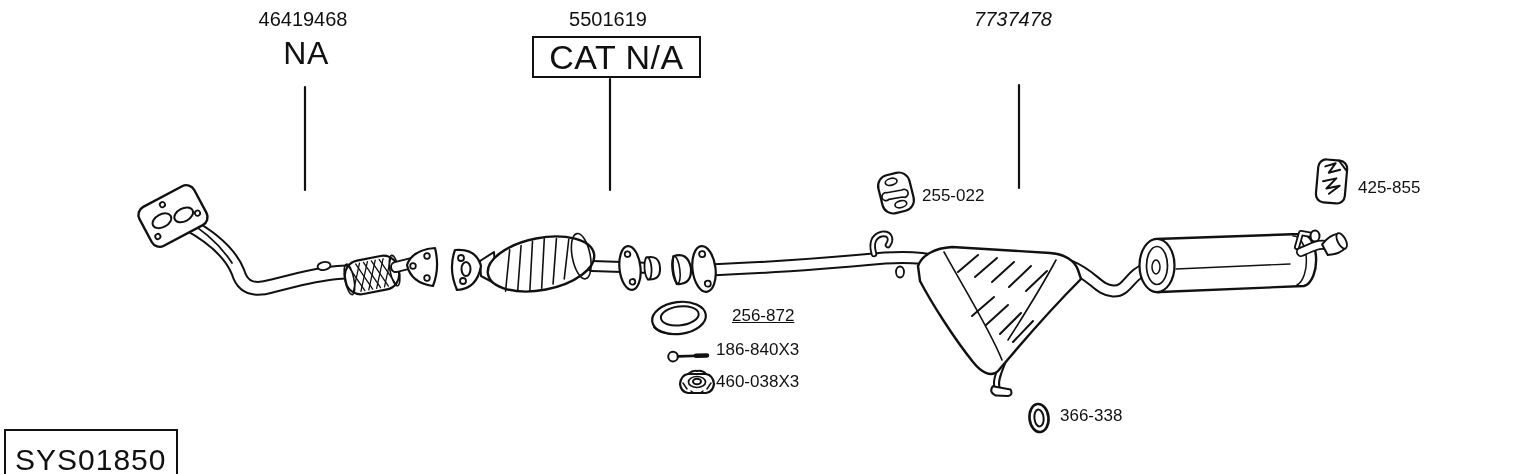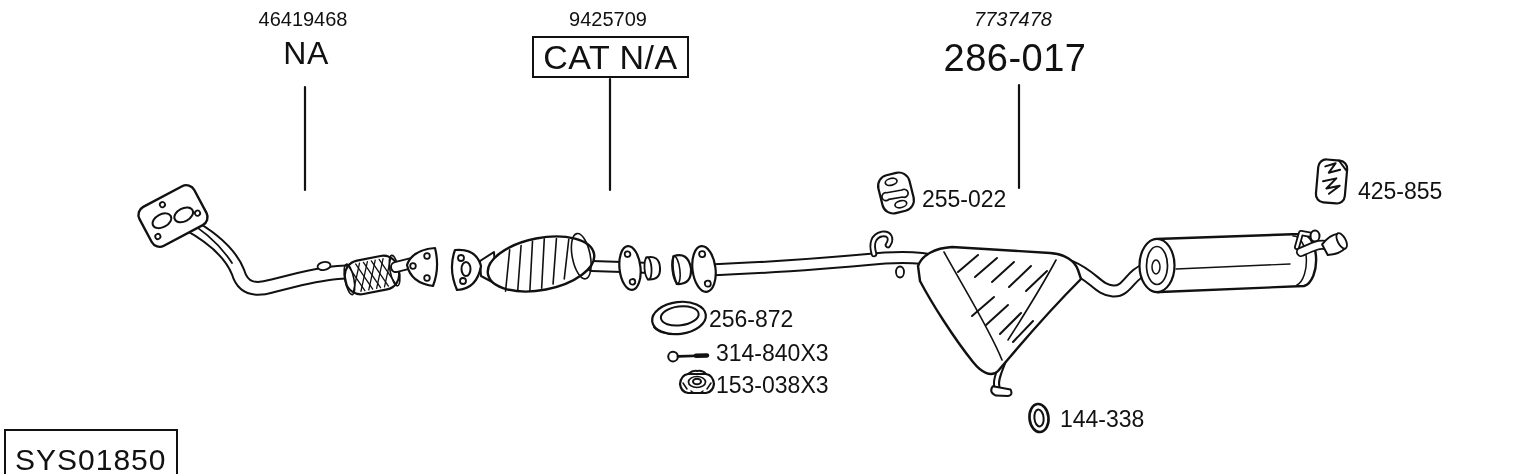--- a/index.html
+++ b/index.html
@@ -5,23 +5,23 @@
   html,body{margin:0;padding:0;background:#fff;}
   .stage{
     position:relative;width:1530px;height:474px;background:#ffffff;
     font-family:"Liberation Sans",sans-serif;color:#111;overflow:hidden;
   }
   .drawing{position:absolute;left:0;top:0;}
   .lbl{position:absolute;white-space:nowrap;line-height:1.1;}
   .num{font-size:20px;}
   .big{font-size:38px;letter-spacing:0.5px;}
   .ctr{transform:translateX(-50%);}
-  .code{font-size:23px;}
+  .code{font-size:17px;}
   .catbox{
-    position:absolute;left:532px;top:36px;width:157px;height:42px;
+    position:absolute;left:532px;top:36px;width:169px;height:42px;
     border:2.5px solid #111;box-sizing:border-box;
     display:flex;align-items:center;justify-content:center;
     font-size:34px;letter-spacing:0.5px;
   }
   .sysbox{
     position:absolute;left:4px;top:429px;
     border:2.5px solid #111;padding:12px 10px 3px 9px;
     font-size:30px;letter-spacing:1px;
   }
 </style>
@@ -213,27 +213,26 @@
 
     <g transform="translate(1039,418) rotate(-6)">
       <ellipse cx="0" cy="0" rx="9.5" ry="14" fill="#fff" stroke="#111" stroke-width="2.6"></ellipse>
       <ellipse cx="0" cy="0" rx="4.6" ry="8.6" stroke="#111" stroke-width="2"></ellipse>
     </g>
   </svg>
 
   <div class="lbl num ctr" style="left:303px;top:8px;">46419468</div>
   <div class="lbl big ctr" style="left:306px;top:36px;font-size:32px;">NA</div>
 
-  <div class="lbl num ctr" style="left:608px;top:8px;">9425709</div>
+  <div class="lbl num ctr" style="left:608px;top:8px;">5501619</div>
   <div class="catbox">CAT N/A</div>
 
   <div class="lbl num ctr" style="left:1013px;top:8px;font-style:italic;">7737478</div>
-  <div class="lbl big ctr" style="left:1015px;top:38px;">286-017</div>
 
   <div class="lbl code" style="left:922px;top:187px;">255-022</div>
   <div class="lbl code" style="left:1358px;top:179px;">425-855</div>
-  <div class="lbl code" style="left:709px;top:307px;">256-872</div>
-  <div class="lbl code" style="left:716px;top:341px;">314-840X3</div>
-  <div class="lbl code" style="left:716px;top:373px;">153-038X3</div>
-  <div class="lbl code" style="left:1060px;top:407px;">144-338</div>
+  <div class="lbl code" style="left:732px;top:307px;text-decoration:underline;">256-872</div>
+  <div class="lbl code" style="left:716px;top:341px;">186-840X3</div>
+  <div class="lbl code" style="left:716px;top:373px;">460-038X3</div>
+  <div class="lbl code" style="left:1060px;top:407px;">366-338</div>
 
   <div class="sysbox">SYS01850</div>
 </div>
 
 </body></html>

